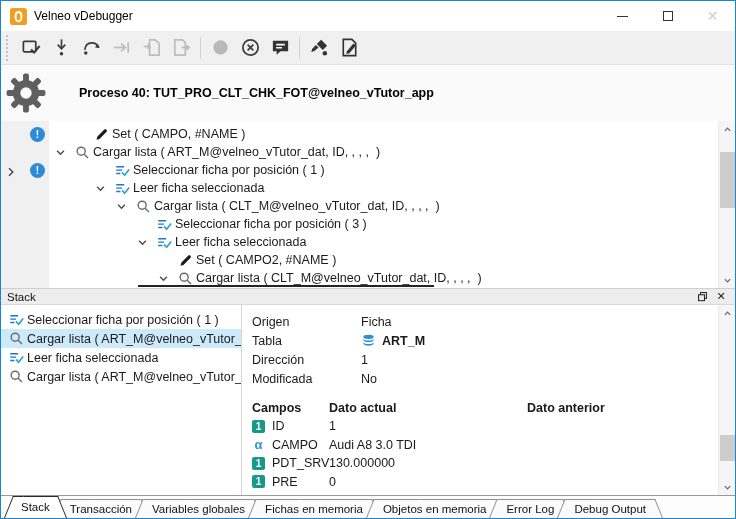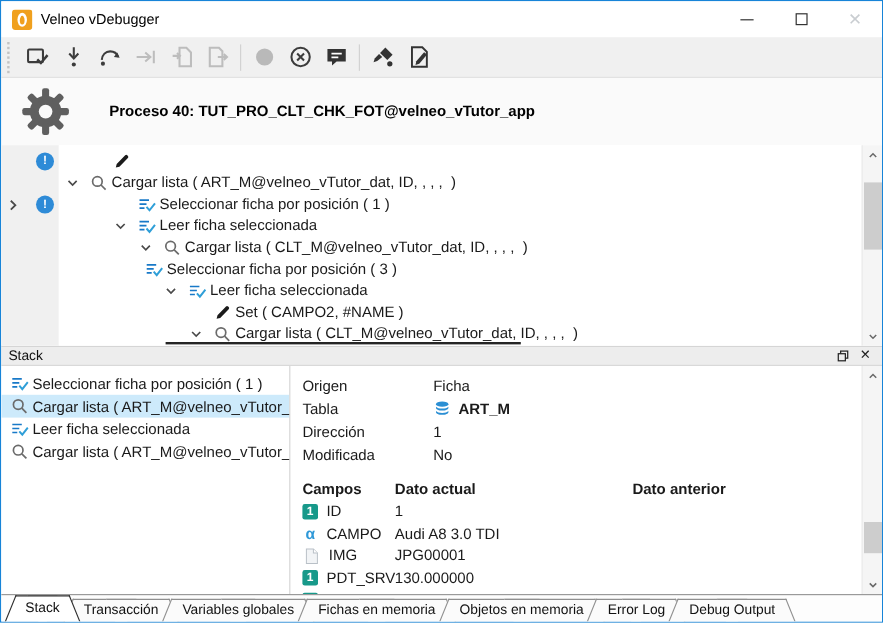--- a/index.html
+++ b/index.html
@@ -17,21 +17,21 @@
   .glyph-close { font-size:14px; color:#c9cdd1; line-height:1; }
 
   
   .toolbar { height:34px; background:#f0f0f0; display:flex; align-items:center; padding-left:3px; border-bottom:1px solid #e2e2e2; }
   .drag-handle { width:5px; height:26px; border-left:2px dotted #c3c3c3; margin:0 5px 0 2px; }
   .tb-btn { width:30px; height:30px; display:flex; align-items:center; justify-content:center; }
   .tb-btn svg { width:21px; height:21px; }
   .tb-sep { width:1px; height:22px; background:#d2d2d2; margin:0 4px; }
 
   
-  .process-header { height:56px; background:#fafafa; display:flex; align-items:center;padding-left:12px; }
+  .process-header { height:56px; background:#fafafa; display:flex; align-items:center; }
   .gear { width:42px; height:42px; margin-left:4px; flex:0 0 auto; }
   .process-title { font-size:12.5px; font-weight:bold; color:#000; margin-left:32px; }
 
   
   .tree-section { height:167px; position:relative; background:#ffffff; }
   .gutter { position:absolute; left:0; top:0; bottom:0; width:48px; background:#f0f0f0; }
   .tree-rows { position:absolute; left:48px; right:17px; top:0; bottom:0; padding-top:4px; overflow:hidden; background:#fff; }
   .tree-row { height:18px; display:flex; align-items:center; font-size:12.5px; color:#1a1a1a; white-space:pre; }
   .cell-chev { width:22px; height:18px; display:flex; align-items:center; justify-content:center; flex:0 0 auto; }
   .cell-chev svg { width:11px; height:11px; }
@@ -234,21 +234,21 @@
     <div class="gutter" id="tree-gutter">
         <span class="badge" style="top:5.5px">!</span>
         <span class="gutter-arrow" style="top:43px"><svg viewBox="0 0 12 12" fill="none" stroke="#4a4a4a" stroke-width="1.5">
             <path d="m4 2.3 3.8 3.7L4 9.7"></path>
           </svg></span>
         <span class="badge" style="top:41.5px">!</span>
       </div>
     <div class="tree-rows" id="tree-rows">
         <div class="tree-row" style="padding-left:19px"><span class="cell-chev"></span><span class="cell-icon"><svg viewBox="0 0 18 18">
               <path d="M3 15.2 3.9 11.6 12.4 2.9a1.5 1.5 0 0 1 2.1 0l.6.6a1.5 1.5 0 0 1 0 2.1L6.6 14.3z" fill="#1b1b1b"></path>
-            </svg></span></div>
+            </svg></span><span>Set ( CAMPO, #NAME )</span></div>
         <div class="tree-row" style=""><span class="cell-chev"><svg viewBox="0 0 12 12" fill="none" stroke="#4a4a4a" stroke-width="1.5">
               <path d="m2.3 4 3.7 3.8L9.7 4"></path>
             </svg></span><span class="cell-icon"><svg viewBox="0 0 18 18" fill="none" stroke="#6b6b6b" stroke-width="1.7">
               <circle cx="7.4" cy="7.4" r="4.8"></circle>
               <path d="m11 11 4.6 4.6"></path>
             </svg></span><span>Cargar lista ( ART_M@velneo_vTutor_dat, ID, , , ,  )</span></div>
         <div class="tree-row" style="padding-left:40px"><span class="cell-chev"></span><span class="cell-icon"><svg viewBox="0 0 18 18" fill="none">
               <g stroke="#1879c8" stroke-width="1.7">
                 <path d="M1.5 4.5h9.5M1.5 8.5h7M1.5 12.5h5"></path>
               </g>
@@ -261,21 +261,21 @@
                 <path d="M1.5 4.5h9.5M1.5 8.5h7M1.5 12.5h5"></path>
               </g>
               <path d="m8.5 11.3 3 3.4 5.5-7" stroke="#2f9fd8" stroke-width="2"></path>
             </svg></span><span>Leer ficha seleccionada</span></div>
         <div class="tree-row" style="padding-left:61px"><span class="cell-chev"><svg viewBox="0 0 12 12" fill="none" stroke="#4a4a4a" stroke-width="1.5">
               <path d="m2.3 4 3.7 3.8L9.7 4"></path>
             </svg></span><span class="cell-icon"><svg viewBox="0 0 18 18" fill="none" stroke="#6b6b6b" stroke-width="1.7">
               <circle cx="7.4" cy="7.4" r="4.8"></circle>
               <path d="m11 11 4.6 4.6"></path>
             </svg></span><span>Cargar lista ( CLT_M@velneo_vTutor_dat, ID, , , ,  )</span></div>
-        <div class="tree-row" style="padding-left:46px"><span class="cell-chev"></span><span class="cell-icon"><svg viewBox="0 0 18 18" fill="none">
+        <div class="tree-row" style="padding-left:82px"><span class="cell-chev"></span><span class="cell-icon"><svg viewBox="0 0 18 18" fill="none">
               <g stroke="#1879c8" stroke-width="1.7">
                 <path d="M1.5 4.5h9.5M1.5 8.5h7M1.5 12.5h5"></path>
               </g>
               <path d="m8.5 11.3 3 3.4 5.5-7" stroke="#2f9fd8" stroke-width="2"></path>
             </svg></span><span>Seleccionar ficha por posición ( 3 )</span></div>
         <div class="tree-row" style="padding-left:82px"><span class="cell-chev"><svg viewBox="0 0 12 12" fill="none" stroke="#4a4a4a" stroke-width="1.5">
               <path d="m2.3 4 3.7 3.8L9.7 4"></path>
             </svg></span><span class="cell-icon"><svg viewBox="0 0 18 18" fill="none">
               <g stroke="#1879c8" stroke-width="1.7">
                 <path d="M1.5 4.5h9.5M1.5 8.5h7M1.5 12.5h5"></path>
@@ -396,33 +396,20 @@
             <div class="field-row">
               <span class="field-name">
                 <span class="alphafield">α</span>
                 <span>CAMPO</span>
               </span>
               <span>Audi A8 3.0 TDI</span>
               <span></span>
             </div>
             <div class="field-row">
               <span class="field-name">
-                <span style="width:15px;height:15px;display:inline-flex;">
-                  <svg viewBox="0 0 18 18">
-                    <path d="M4 1.8h7l4 4v10.4H4z" fill="#f2f4f6" stroke="#b9c0c7"></path>
-                    <path d="M11 1.8v4h4" fill="#fff" stroke="#b9c0c7"></path>
-                  </svg>
-                </span>
-                <span>IMG</span>
-              </span>
-              <span>JPG00001</span>
-              <span></span>
-            </div>
-            <div class="field-row">
-              <span class="field-name">
                 <span class="numfield">1</span>
                 <span>PDT_SRV</span>
               </span>
               <span>130.000000</span>
               <span></span>
             </div>
             <div class="field-row">
               <span class="field-name">
                 <span class="numfield">1</span>
                 <span>PRE</span>

